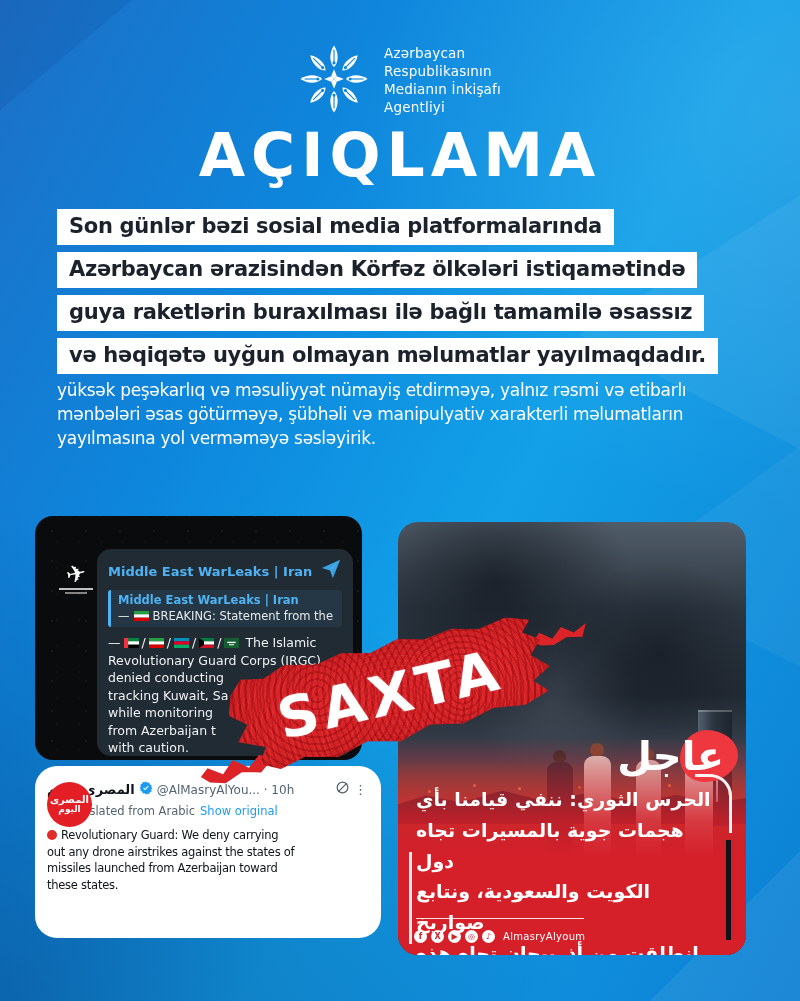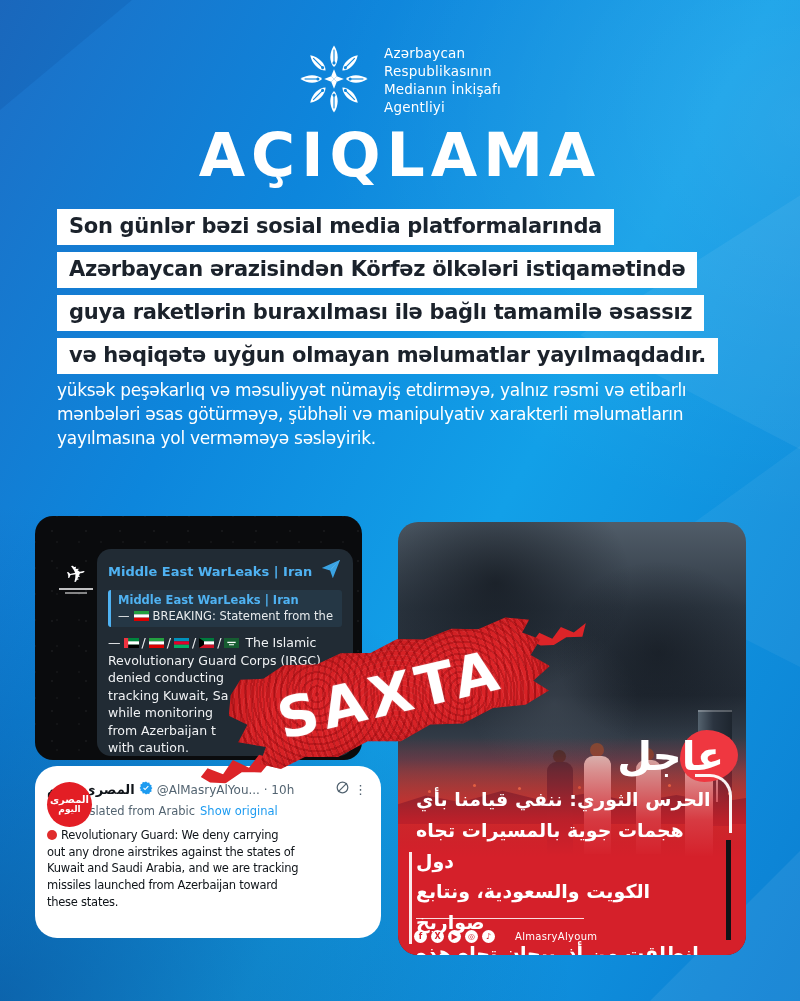--- a/index.html
+++ b/index.html
@@ -97,21 +97,21 @@
   .bracket{position:absolute;right:14px;top:252px;width:34px;height:56px;z-index:5;
     border-right:3px solid rgba(255,255,255,.95);border-top:3px solid rgba(255,255,255,.95);border-top-right-radius:22px;}
   .blackline{position:absolute;right:15px;top:318px;width:5px;height:100px;background:#101317;z-index:5;}
   .whiteline{position:absolute;left:11px;top:330px;width:2.5px;height:92px;background:rgba(255,255,255,.9);z-index:5;}
   .headline{position:absolute;right:30px;top:262px;width:300px;z-index:5;direction:rtl;text-align:left;
     color:#fff;font-weight:700;font-size:19px;line-height:1.62;}
   .news-divider{position:absolute;left:18px;bottom:36px;width:168px;height:1.5px;background:rgba(255,255,255,.85);z-index:5;}
   .news-social{position:absolute;left:16px;bottom:12px;display:flex;align-items:center;gap:4px;z-index:5;}
   .soc{width:13px;height:13px;border-radius:50%;background:#fff;color:#d5202a;font-size:8px;font-weight:700;
     display:flex;align-items:center;justify-content:center;line-height:1;}
-  .soc-handle{color:#fff;font-size:10px;margin-left:16px;letter-spacing:.3px;}
+  .soc-handle{color:#fff;font-size:10px;margin-left:4px;letter-spacing:.3px;}
   .news-logo{position:absolute;right:16px;bottom:8px;color:#fff;font-weight:800;font-size:25px;z-index:5;direction:rtl;}
 
   
   .stamp{position:absolute;left:228px;top:640px;width:324px;height:108px;z-index:20;transform:rotate(-13deg);
     background:#dc2428;
     background-image:
       repeating-radial-gradient(circle at 28% 35%,rgba(125,0,6,.30) 0 2px,transparent 2px 7px),
       repeating-radial-gradient(circle at 72% 62%,rgba(110,0,4,.25) 0 2px,transparent 2px 6px),
       repeating-radial-gradient(circle at 50% 80%,rgba(255,255,255,.06) 0 1px,transparent 1px 5px);
     clip-path:polygon(2% 18%,6% 6%,13% 10%,20% 2%,30% 8%,38% 3%,47% 9%,56% 2%,64% 8%,73% 4%,81% 10%,90% 5%,97% 12%,94% 22%,99% 32%,95% 44%,100% 58%,94% 68%,98% 80%,90% 88%,80% 84%,70% 92%,60% 86%,50% 95%,40% 88%,30% 96%,20% 89%,12% 95%,6% 86%,9% 72%,1% 62%,5% 48%,0 36%);
@@ -297,21 +297,20 @@
               <circle cx="12" cy="12" r="8.5" fill="none" stroke="#536471" stroke-width="2"></circle>
               <line x1="5" y1="19" x2="19" y2="5" stroke="#536471" stroke-width="2"></line>
             </svg>
         </span>
         <span class="tw-trans">Translated from Arabic</span>
         <span class="tw-showorig">Show original</span>
       </div>
       <div class="tw-body">
         <div><span class="red-dot"></span><span>Revolutionary Guard: We deny carrying</span></div>
         <div>out any drone airstrikes against the states of</div>
-        <div>Kuwait and Saudi Arabia, and we are tracking</div>
         <div>missiles launched from Azerbaijan toward</div>
         <div>these states.</div>
       </div>
     </div>
   </div>
 
   <div class="news">
     <div class="cloud"></div>
     <div class="building"></div>
     <div class="mountain"></div>

